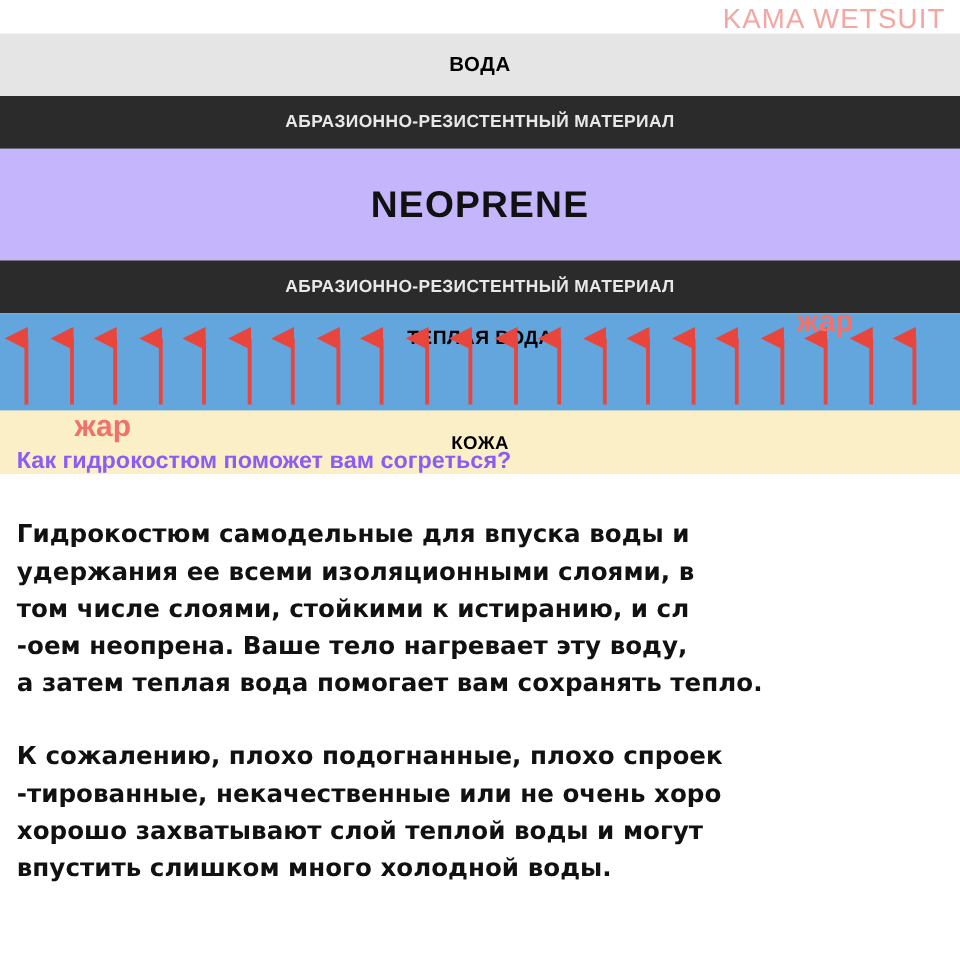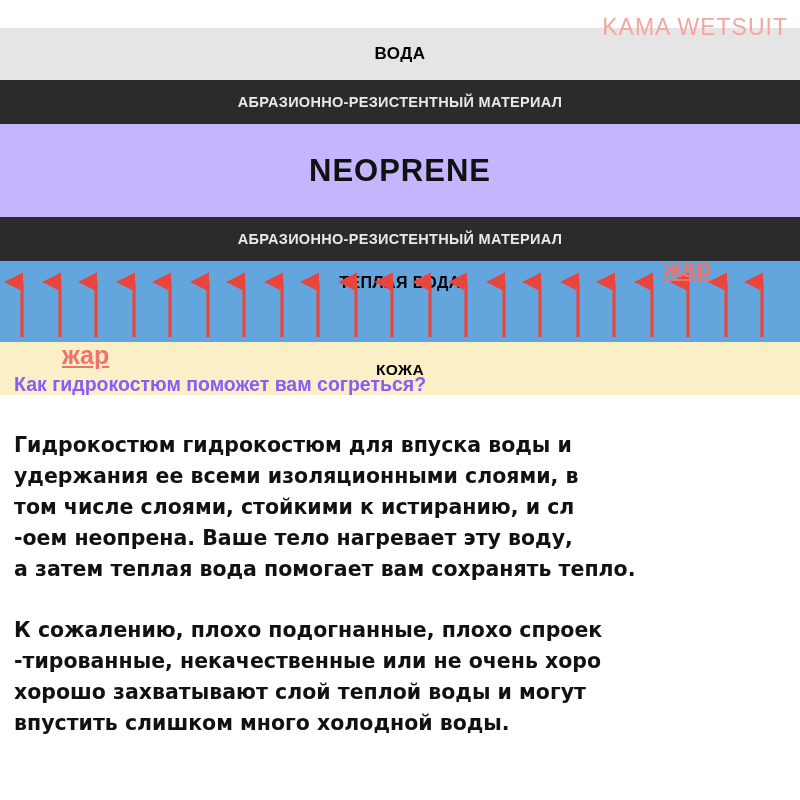--- a/index.html
+++ b/index.html
@@ -23,21 +23,21 @@
   
   .diagram {
     position: relative;
     width: 800px;
     height: 400px;
     overflow: hidden;
     background: #ffffff;
   }
   .watermark {
     position: absolute;
-    top: 14px;
+    top: 2px;
     right: 12px;
     color: #f4a6a0;
     font-size: 23px;
     font-weight: 400;
     letter-spacing: 1px;
     font-family: "Liberation Sans", sans-serif;
     z-index: 6;
   }
   .layer {
     position: absolute;
@@ -113,21 +113,20 @@
     width: 800px;
     height: 110px;
     z-index: 4;
   }
   .heat-word {
     position: absolute;
     color: #f1726a;
     font-size: 25px;
     font-weight: bold;
     z-index: 5;
-    text-decoration: underline;
   }
   .heat-left { left: 62px; top: 341px; }
   .heat-right { left: 664px; top: 254px; }
 
   
   .question {
     position: absolute;
     left: 14px;
     top: 373px;
     font-size: 19.5px;
@@ -220,21 +219,21 @@
     </svg>
 
     <div class="heat-word heat-left">жар</div>
     <div class="heat-word heat-right">жар</div>
 
     <div class="question">Как гидрокостюм поможет вам согреться?</div>
   </div>
 
   <div class="body-text">
     <p class="para">
-      <span class="line">Гидрокостюм гидрокостюм для впуска воды и</span>
+      <span class="line">Гидрокостюм самодельные для впуска воды и</span>
       <span class="line">удержания ее всеми изоляционными слоями, в</span>
       <span class="line">том числе слоями, стойкими к истиранию, и сл</span>
       <span class="line">-оем неопрена. Ваше тело нагревает эту воду,</span>
       <span class="line">а затем теплая вода помогает вам сохранять тепло.</span>
     </p>
     <p class="para">
       <span class="line">К сожалению, плохо подогнанные, плохо спроек</span>
       <span class="line">-тированные, некачественные или не очень хоро</span>
       <span class="line">хорошо захватывают слой теплой воды и могут</span>
       <span class="line">впустить слишком много холодной воды.</span>

